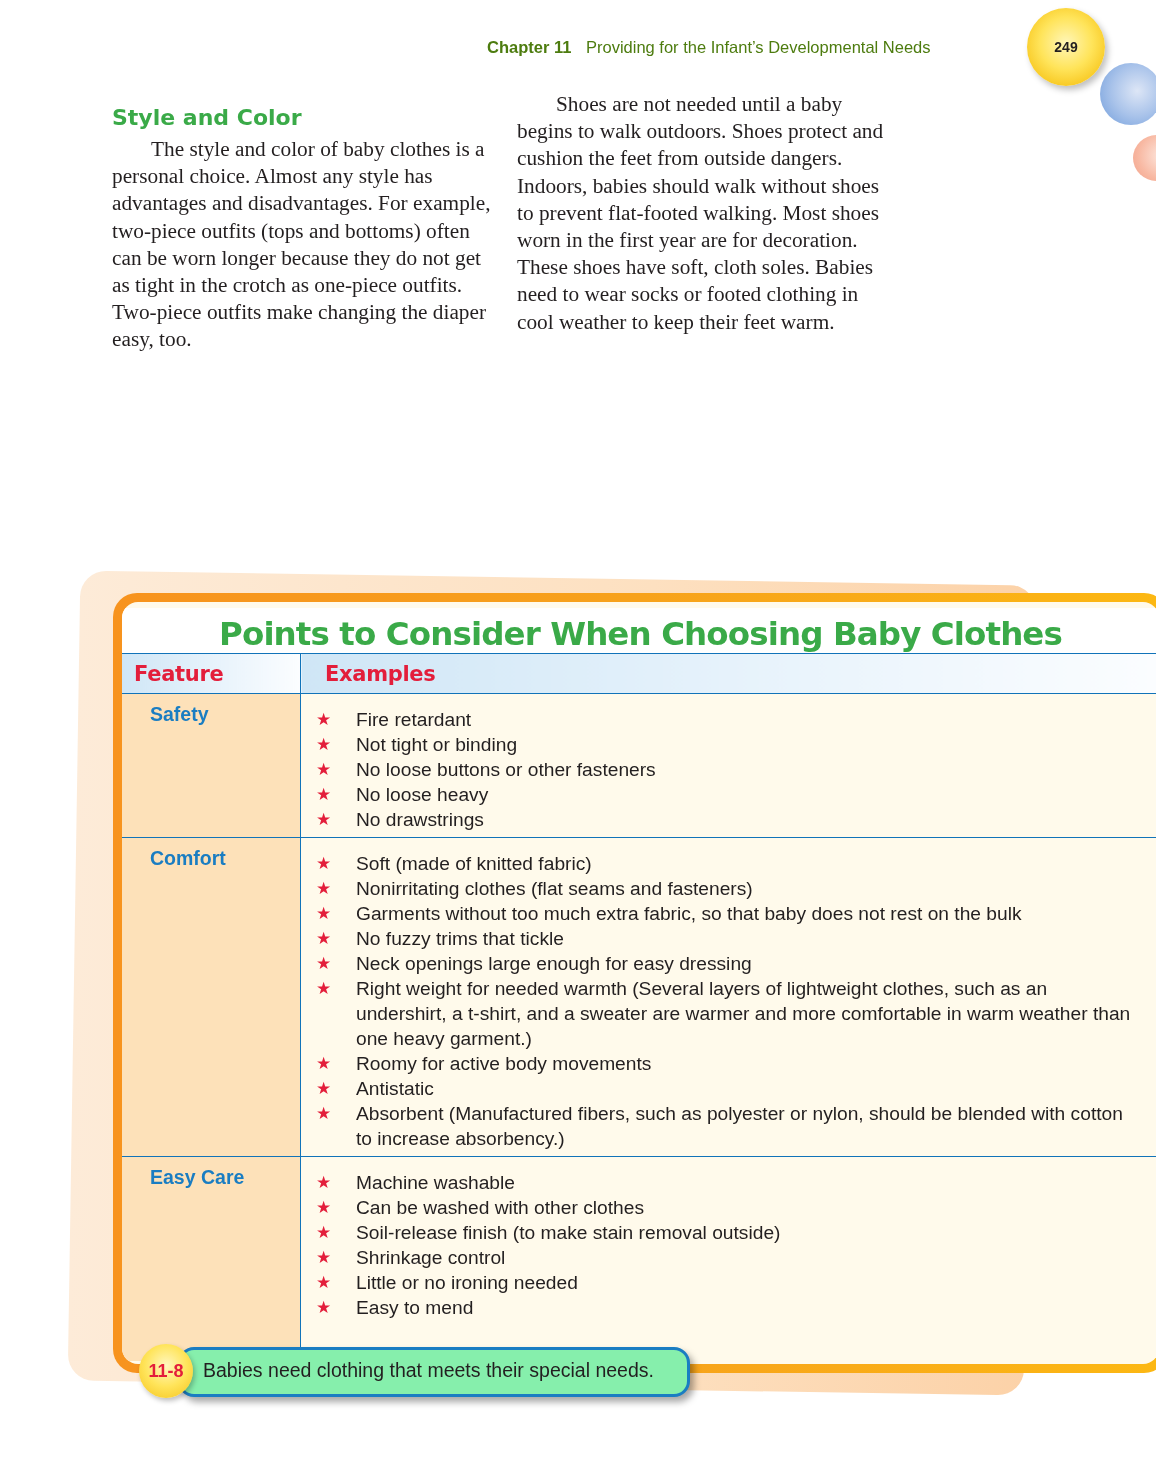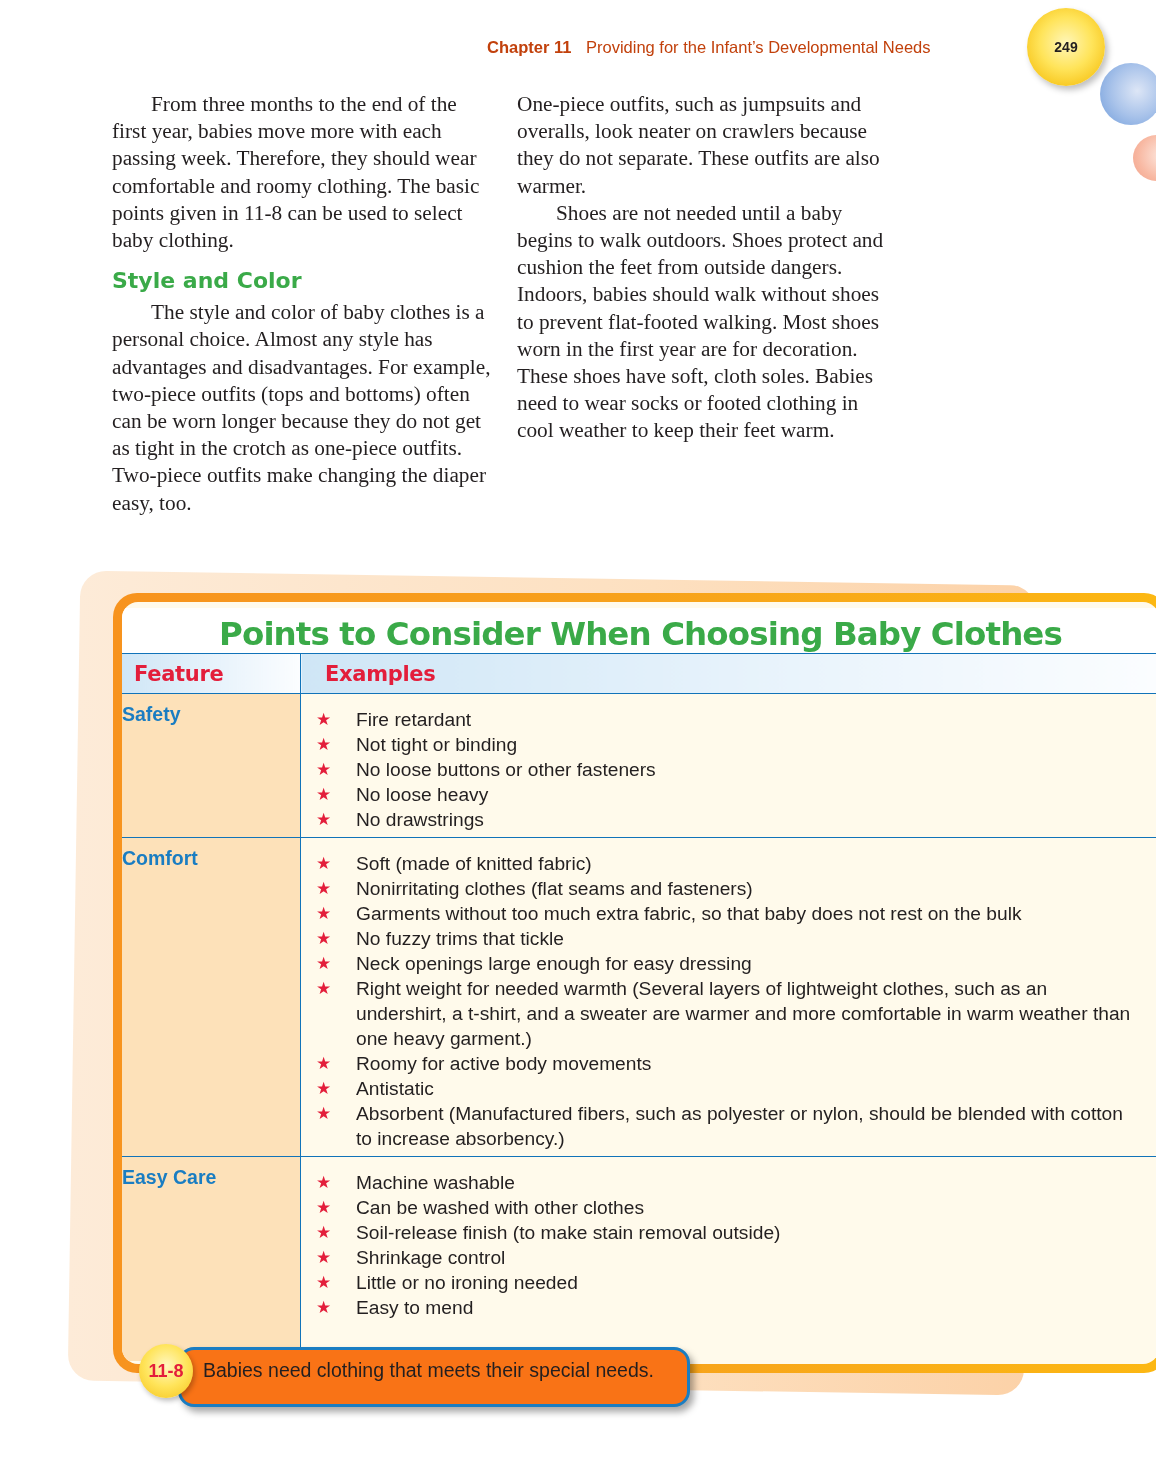--- a/index.html
+++ b/index.html
@@ -2,21 +2,21 @@
 <html><head>
   <meta charset="utf-8">
   <style>
     html, body { margin: 0; padding: 0; }
     body {
       width: 1156px; height: 1473px; position: relative; overflow: hidden;
       background: #ffffff;
     }
     .header {
       position: absolute; top: 38px; left: 487px;
-      font-family: "Liberation Sans", sans-serif; font-size: 16.5px; color: #c2410c;
+      font-family: "Liberation Sans", sans-serif; font-size: 16.5px; color: #4d7c0f;
       white-space: nowrap;
     }
     .header .chap { font-weight: bold; margin-right: 10px; }
     .ball { position: absolute; border-radius: 50%; }
     .ball-yellow {
       left: 1027px; top: 8px; width: 78px; height: 78px;
       background: radial-gradient(circle at 50% 45%, #fff6b8 0%, #ffe45a 45%, #f7c51b 80%, #f2b40f 100%);
       box-shadow: 3px 4px 6px rgba(0,0,0,0.25);
       display: flex; align-items: center; justify-content: center;
     }
@@ -76,37 +76,37 @@
       border-top: 1.5px solid #1173b9; border-bottom: 1.5px solid #1173b9;
       background: linear-gradient(90deg, #cfe6f6 0%, #e6f2fb 50%, #fbfdff 100%);
       letter-spacing: -0.3px;
     }
     table.tbl th.c1 { width: 166px; border-right: 1.5px solid #1173b9; }
     table.tbl th.c2 { padding-left: 24px; }
     table.tbl td { vertical-align: top; border-bottom: 1.5px solid #1173b9; }
     table.tbl td.feat {
       background: #fde1b9; border-right: 1.5px solid #1173b9;
       font-family: "Liberation Sans", sans-serif; font-weight: bold; font-size: 19.5px; color: #1a7dc2;
-      padding: 9px 0 0 0;
+      padding: 9px 0 0 28px;
     }
     table.tbl tr.last td { border-bottom: none; }
     ul.ex { list-style: none; margin: 0; padding: 12px 0 4px 0; }
     ul.ex li {
       position: relative; padding-left: 54px; padding-right: 20px;
       font-family: "Liberation Sans", sans-serif; font-size: 19.2px; line-height: 25px; color: #231f20;
     }
     ul.ex li .star {
       position: absolute; left: 14px; top: 0; color: #e31e3b; font-size: 17px;
     }
     tr.row-easy ul.ex { padding-bottom: 40px; }
 
     
     .caption {
-      position: absolute; left: 178px; top: 1347px; width: 512px; height: 60px;
-      border: 3.5px solid #1a7dc2; border-radius: 16px; background: #f97316;
+      position: absolute; left: 178px; top: 1347px; width: 512px; height: 50px;
+      border: 3.5px solid #1a7dc2; border-radius: 16px; background: #86efac;
       box-shadow: 4px 5px 7px rgba(0,0,0,0.35);
       box-sizing: border-box;
     }
     .caption-text {
       position: absolute; left: 22px; top: 9px;
       font-family: "Liberation Sans", sans-serif; font-size: 19.5px; color: #231f20; white-space: nowrap;
     }
     .cap-ball {
       position: absolute; left: 139px; top: 1344px; width: 54px; height: 54px; border-radius: 50%;
       background: radial-gradient(circle at 50% 40%, #fff7c0 0%, #ffe45a 50%, #f5c21a 100%);
@@ -126,27 +126,25 @@
     <span>Providing for the Infant’s Developmental Needs</span>
   </div>
   <div class="ball ball-yellow">
     <span>249</span>
   </div>
   <div class="ball ball-blue"></div>
   <div class="ball ball-pink"></div>
 </div>
 
 <div class="col col-left">
-  <p class="indent">From three months to the end of the first year, babies move more with each passing week. Therefore, they should wear comfortable and roomy clothing. The basic points given in 11-8 can be used to select baby clothing.</p>
   <h2>Style and Color</h2>
   <p class="indent">The style and color of baby clothes is a personal choice. Almost any style has advantages and disadvantages. For example, two-piece outfits (tops and bottoms) often can be worn longer because they do not get as tight in the crotch as one-piece outfits. Two-piece outfits make changing the diaper easy, too.</p>
 </div>
 
 <div class="col col-right">
-  <p>One-piece outfits, such as jumpsuits and overalls, look neater on crawlers because they do not separate. These outfits are also warmer.</p>
   <p class="indent">Shoes are not needed until a baby begins to walk outdoors. Shoes protect and cushion the feet from outside dangers. Indoors, babies should walk without shoes to prevent flat-footed walking. Most shoes worn in the first year are for decoration. These shoes have soft, cloth soles. Babies need to wear socks or footed clothing in cool weather to keep their feet warm.</p>
 </div>
 
 <div class="back-card"></div>
 <div class="frame">
   <div class="frame-inner">
     <div class="fig-title">Points to Consider When Choosing Baby Clothes</div>
     <table class="tbl">
       <thead>
         <tr>

